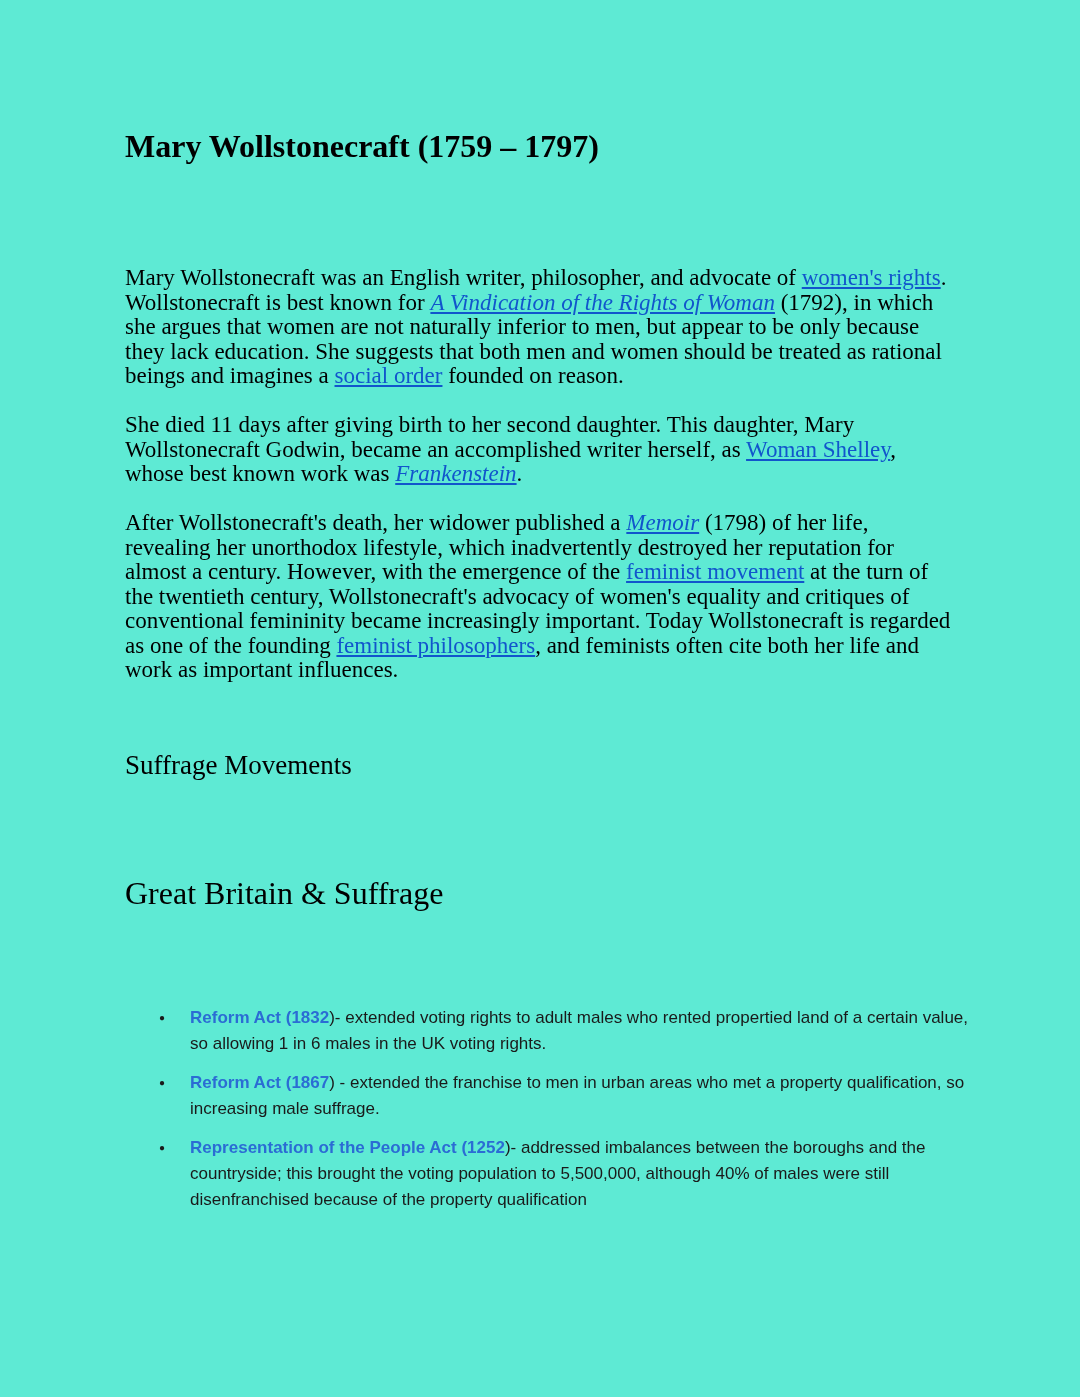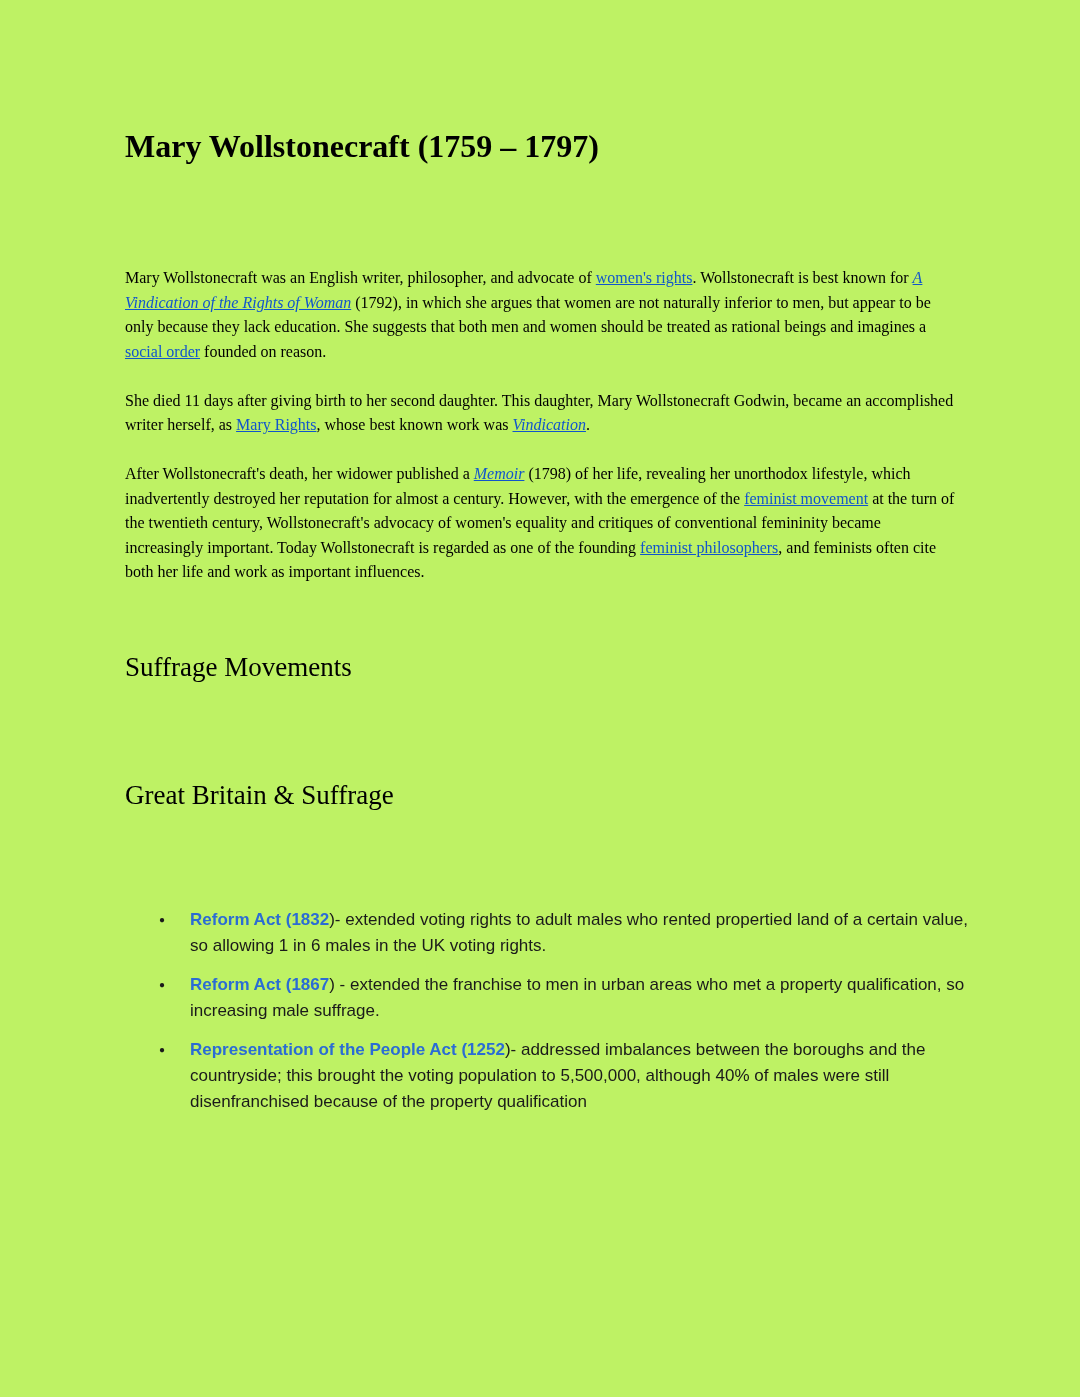--- a/index.html
+++ b/index.html
@@ -11,33 +11,33 @@
     width: 1080px;
     height: 1397px;
     overflow: hidden;
     color: #000000;
   }
   .page {
     box-sizing: border-box;
     width: 1080px;
     height: 1397px;
     padding: 126px 95px 0 125px;
-    background: #bef264;
+    background: #5eead4;
   }
   .doc-title {
     font-family: "Liberation Serif", "DejaVu Serif", serif;
     font-weight: bold;
     font-size: 32px;
     line-height: 40px;
     margin: 0;
     color: #000000;
   }
   .para {
     font-family: "Liberation Serif", "DejaVu Serif", serif;
-    font-size: 16px;
+    font-size: 23px;
     line-height: 24.5px;
     margin: 0 0 24.5px 0;
     width: 832px;
     color: #000000;
   }
   .para-first {
     margin-top: 100px;
   }
   .lnk {
     color: #1155cc;
@@ -53,21 +53,21 @@
     margin: 65px 0 12px 0;
     color: #000000;
   }
   .def {
     margin: 31px 0 0 0;
   }
   .def b { font-weight: bold; }
   .h1b {
     font-family: "Liberation Serif", "DejaVu Serif", serif;
     font-weight: 400;
-    font-size: 27px;
+    font-size: 32px;
     line-height: 42px;
     margin: 90px 0 0 0;
     color: #000000;
   }
   .bullets {
     margin-top: 91px;
   }
   .bullet {
     display: flex;
     font-family: "Liberation Sans", "DejaVu Sans", sans-serif;
@@ -99,21 +99,21 @@
 
 <div class="page">
 
   <h1 class="doc-title">Mary Wollstonecraft (1759 – 1797)</h1>
 
   <p class="para para-first">
     <span>Mary Wollstonecraft was an English writer, philosopher, and advocate of </span><a class="lnk">women's rights</a><span>. Wollstonecraft is best known for </span><a class="lnk italic">A Vindication of the Rights of Woman</a><span> (1792), in which she argues that women are not naturally inferior to men, but appear to be only because they lack education. She suggests that both men and women should be treated as rational beings and imagines a </span><a class="lnk">social order</a><span> founded on reason.</span>
   </p>
 
   <p class="para">
-    <span>She died 11 days after giving birth to her second daughter. This daughter, Mary Wollstonecraft Godwin, became an accomplished writer herself, as </span><a class="lnk">Mary Rights</a><span>, whose best known work was </span><a class="lnk italic">Vindication</a><span>.</span>
+    <span>She died 11 days after giving birth to her second daughter. This daughter, Mary Wollstonecraft Godwin, became an accomplished writer herself, as </span><a class="lnk">Woman Shelley</a><span>, whose best known work was </span><a class="lnk italic">Frankenstein</a><span>.</span>
   </p>
 
   <p class="para">
     <span>After Wollstonecraft's death, her widower published a </span><a class="lnk italic">Memoir</a><span> (1798) of her life, revealing her unorthodox lifestyle, which inadvertently destroyed her reputation for almost a century. However, with the emergence of the </span><a class="lnk">feminist movement</a><span> at the turn of the twentieth century, Wollstonecraft's advocacy of women's equality and critiques of conventional femininity became increasingly important. Today Wollstonecraft is regarded as one of the founding </span><a class="lnk">feminist philosophers</a><span>, and feminists often cite both her life and work as important influences.</span>
   </p>
 
   <h2 class="h2">Suffrage Movements</h2>
 
 
   <h2 class="h1b">Great Britain &amp; Suffrage</h2>

